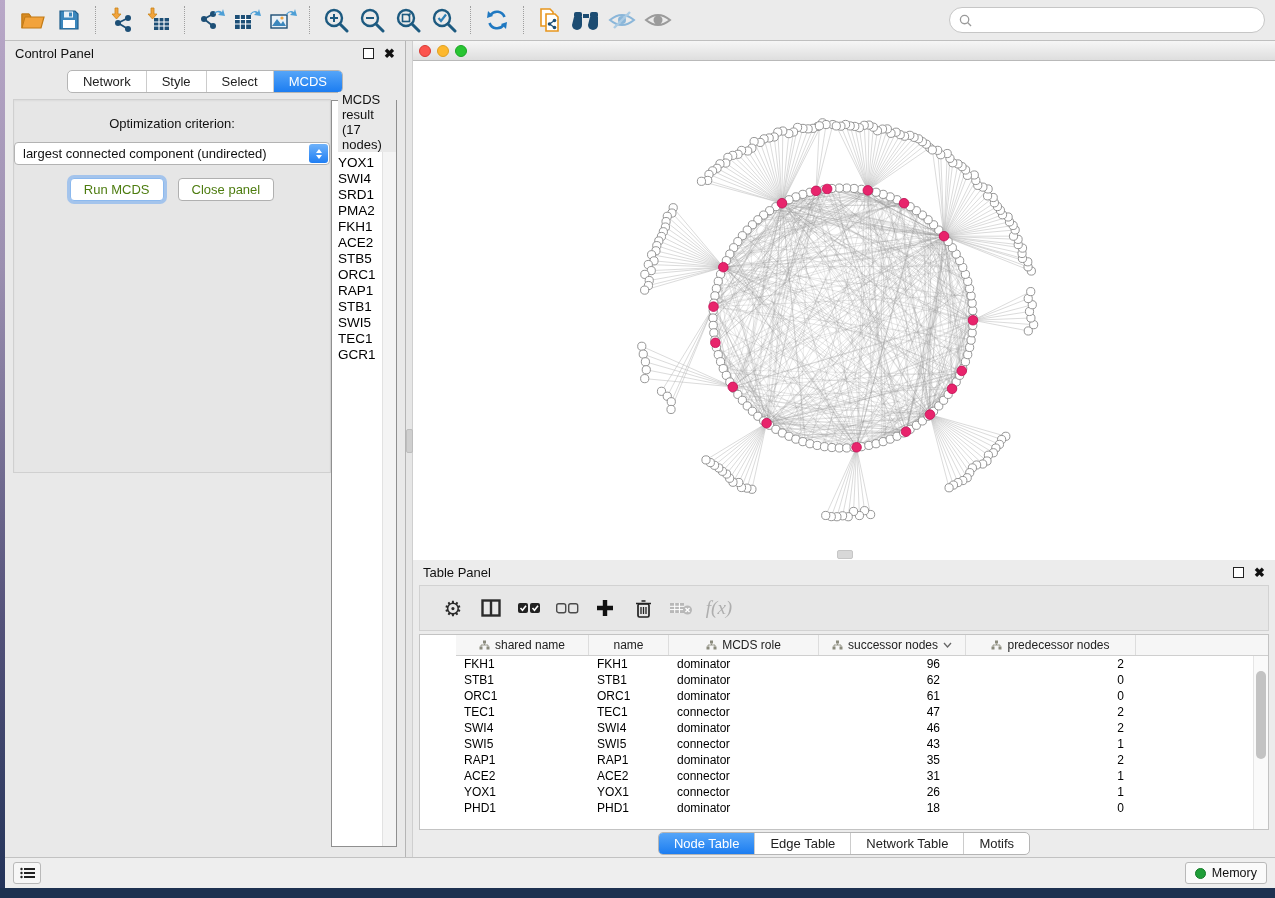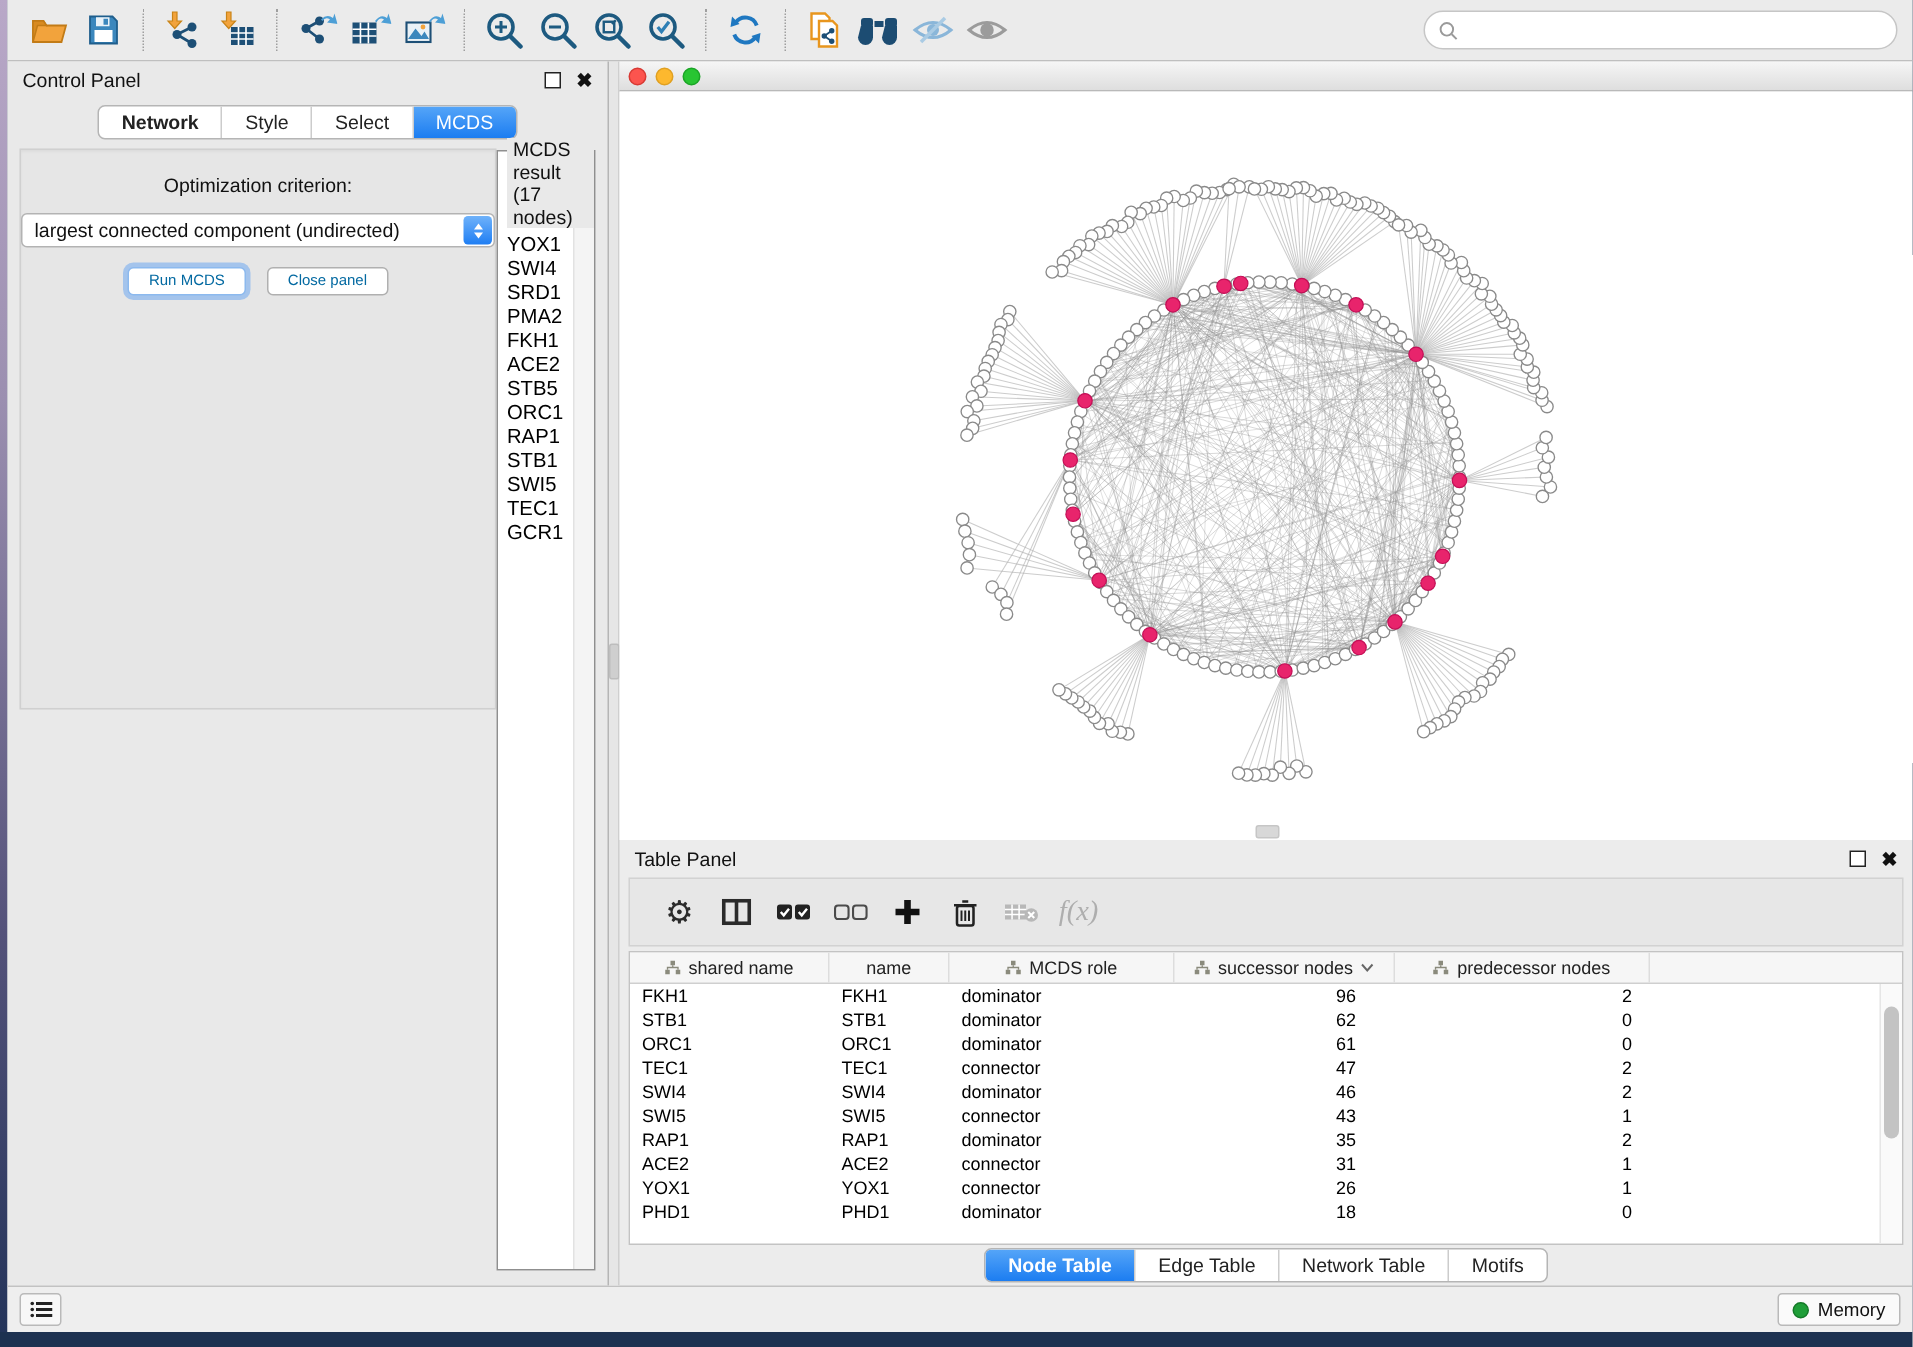--- a/index.html
+++ b/index.html
@@ -27,35 +27,35 @@
   #main{flex:1;display:flex;min-height:0;}
 
   
   #control-panel{width:400px;flex:0 0 auto;background:#e9e9e9;display:flex;flex-direction:column;min-height:0;}
   .panel-header{height:24px;display:flex;align-items:center;padding:0 10px;font-size:13px;color:#111;flex:0 0 auto;}
   .win-btns{margin-left:auto;display:flex;align-items:center;gap:10px;}
   .float-icon{width:9px;height:9px;border:1.4px solid #222;display:inline-block;background:#fff;}
   .close-icon{font-size:13px;line-height:1;color:#111;font-weight:bold;}
   .seg-tabs{display:inline-flex;background:#fff;border:1px solid #b5b5b5;border-radius:5px;overflow:hidden;font-size:13px;color:#222;}
   .seg-tab{padding:3px 15px;border-left:1px solid #cccccc;cursor:default;white-space:nowrap;}
-  .seg-tab:first-child{border-left:none;font-weight:bold;}
+  .seg-tab:first-child{border-left:none;}
   .seg-tab.active{background:linear-gradient(#55a5f8,#1c7df1);color:#fff;}
   #cp-tabs-row{display:flex;justify-content:center;padding:5px 0 6px;flex:0 0 auto;}
   #cp-body{flex:1;display:flex;padding:0 8px 10px;min-height:0;}
   #cp-upper{height:356px;flex:0 0 auto;border:1px solid #d0d0d0;background:#e6e6e6;
     box-shadow:inset 0 1px 2px rgba(0,0,0,.05);display:flex;flex-direction:column;align-items:center;padding-top:16px;}
   #opt-label{font-size:13px;color:#111;margin-bottom:11px;}
   #criterion-select{width:316px;height:23px;background:#fff;border:1px solid #b3b3b3;border-radius:4px;
     display:flex;align-items:center;font-size:13px;color:#111;padding-left:8px;box-sizing:border-box;}
   #criterion-stepper{margin-left:auto;width:19px;height:19px;border-radius:3px;margin-right:1px;
     background:linear-gradient(#6fb2fa,#1f7ef3);display:flex;flex-direction:column;align-items:center;justify-content:center;gap:2px;}
   .chev-up{width:0;height:0;border-left:3.5px solid transparent;border-right:3.5px solid transparent;border-bottom:4px solid #fff;}
   .chev-down{width:0;height:0;border-left:3.5px solid transparent;border-right:3.5px solid transparent;border-top:4px solid #fff;}
   #cp-buttons{display:flex;gap:14px;margin-top:13px;}
-  .push-btn{background:#fff;border:1px solid #b0b0b0;border-radius:4px;font-size:10px;color:#0369a1;
+  .push-btn{background:#fff;border:1px solid #b0b0b0;border-radius:4px;font-size:13px;color:#4d7c0f;
     padding:3px 13px;font-family:"Liberation Sans",sans-serif;}
   #run-btn{box-shadow:0 0 0 3px rgba(110,168,240,.55);border-color:#8cb9ee;}
   #result-group{margin-top:1px;flex:1;border:1px solid #8f8f8f;position:relative;background:#fff;
     display:flex;min-height:0;}
   #result-title{position:absolute;top:-9px;left:6px;background:#e9e9e9;padding:0 4px;font-size:13px;color:#111;}
   #result-list{flex:1;padding:6px 0 0 6px;font-size:13.5px;color:#000;line-height:16px;overflow:hidden;}
   #result-scroll{width:13px;background:#f4f4f4;border-left:1px solid #e2e2e2;flex:0 0 auto;}
 
   
   #v-splitter{width:6px;flex:0 0 auto;background:#e6e6e6;border-left:1px solid #b5b5b5;border-right:1px solid #cfcfcf;position:relative;}
@@ -72,21 +72,21 @@
   #net-canvas svg{position:absolute;inset:0;}
   #h-grip{position:absolute;left:50%;bottom:1px;width:14px;height:7px;margin-left:-7px;background:#d8d8d8;border:1px solid #c6c6c6;border-radius:2px;}
 
   
   #table-panel{flex:1;background:#ececec;display:flex;flex-direction:column;min-height:0;}
   #tp-toolbar{margin:1px 6px 3px;border:1px solid #d2d2d2;background:#e7e7e7;height:44px;flex:0 0 auto;
     display:flex;align-items:center;padding:0 14px;gap:0;}
   .tp-icon{width:38px;display:flex;align-items:center;justify-content:center;}
   .fx-label{font-family:"Liberation Serif",serif;font-style:italic;font-size:19px;color:#aeaeae;}
   #tp-table{margin:0 6px;flex:1;background:#fff;border:1px solid #c3c3c3;position:relative;overflow:hidden;
-    display:flex;flex-direction:column;min-height:0;}
+    display:flex;flex-direction:column;min-height:0;padding-left:36px;}
   #tp-thead{height:20px;flex:0 0 auto;display:flex;background:#f6f6f6;border-bottom:1px solid #cfcfcf;font-size:12px;color:#222;}
   .th-cell{display:flex;align-items:center;justify-content:center;gap:5px;border-right:1px solid #dddddd;box-sizing:border-box;}
   .th-fill{flex:1;border-right:none;}
   #tp-rows{flex:1;overflow:hidden;font-size:12px;color:#000;}
   .t-row{height:16px;display:flex;align-items:center;}
   .t-cell{box-sizing:border-box;white-space:nowrap;overflow:hidden;}
   #tp-vscroll{position:absolute;top:21px;right:0;bottom:0;width:14px;background:#fafafa;border-left:1px solid #e6e6e6;}
   #tp-vthumb{position:absolute;top:15px;left:1.5px;width:10px;height:88px;background:#c3c3c3;border-radius:5px;}
   #tp-tabs-row{height:27px;flex:0 0 auto;display:flex;justify-content:center;align-items:center;}
 

